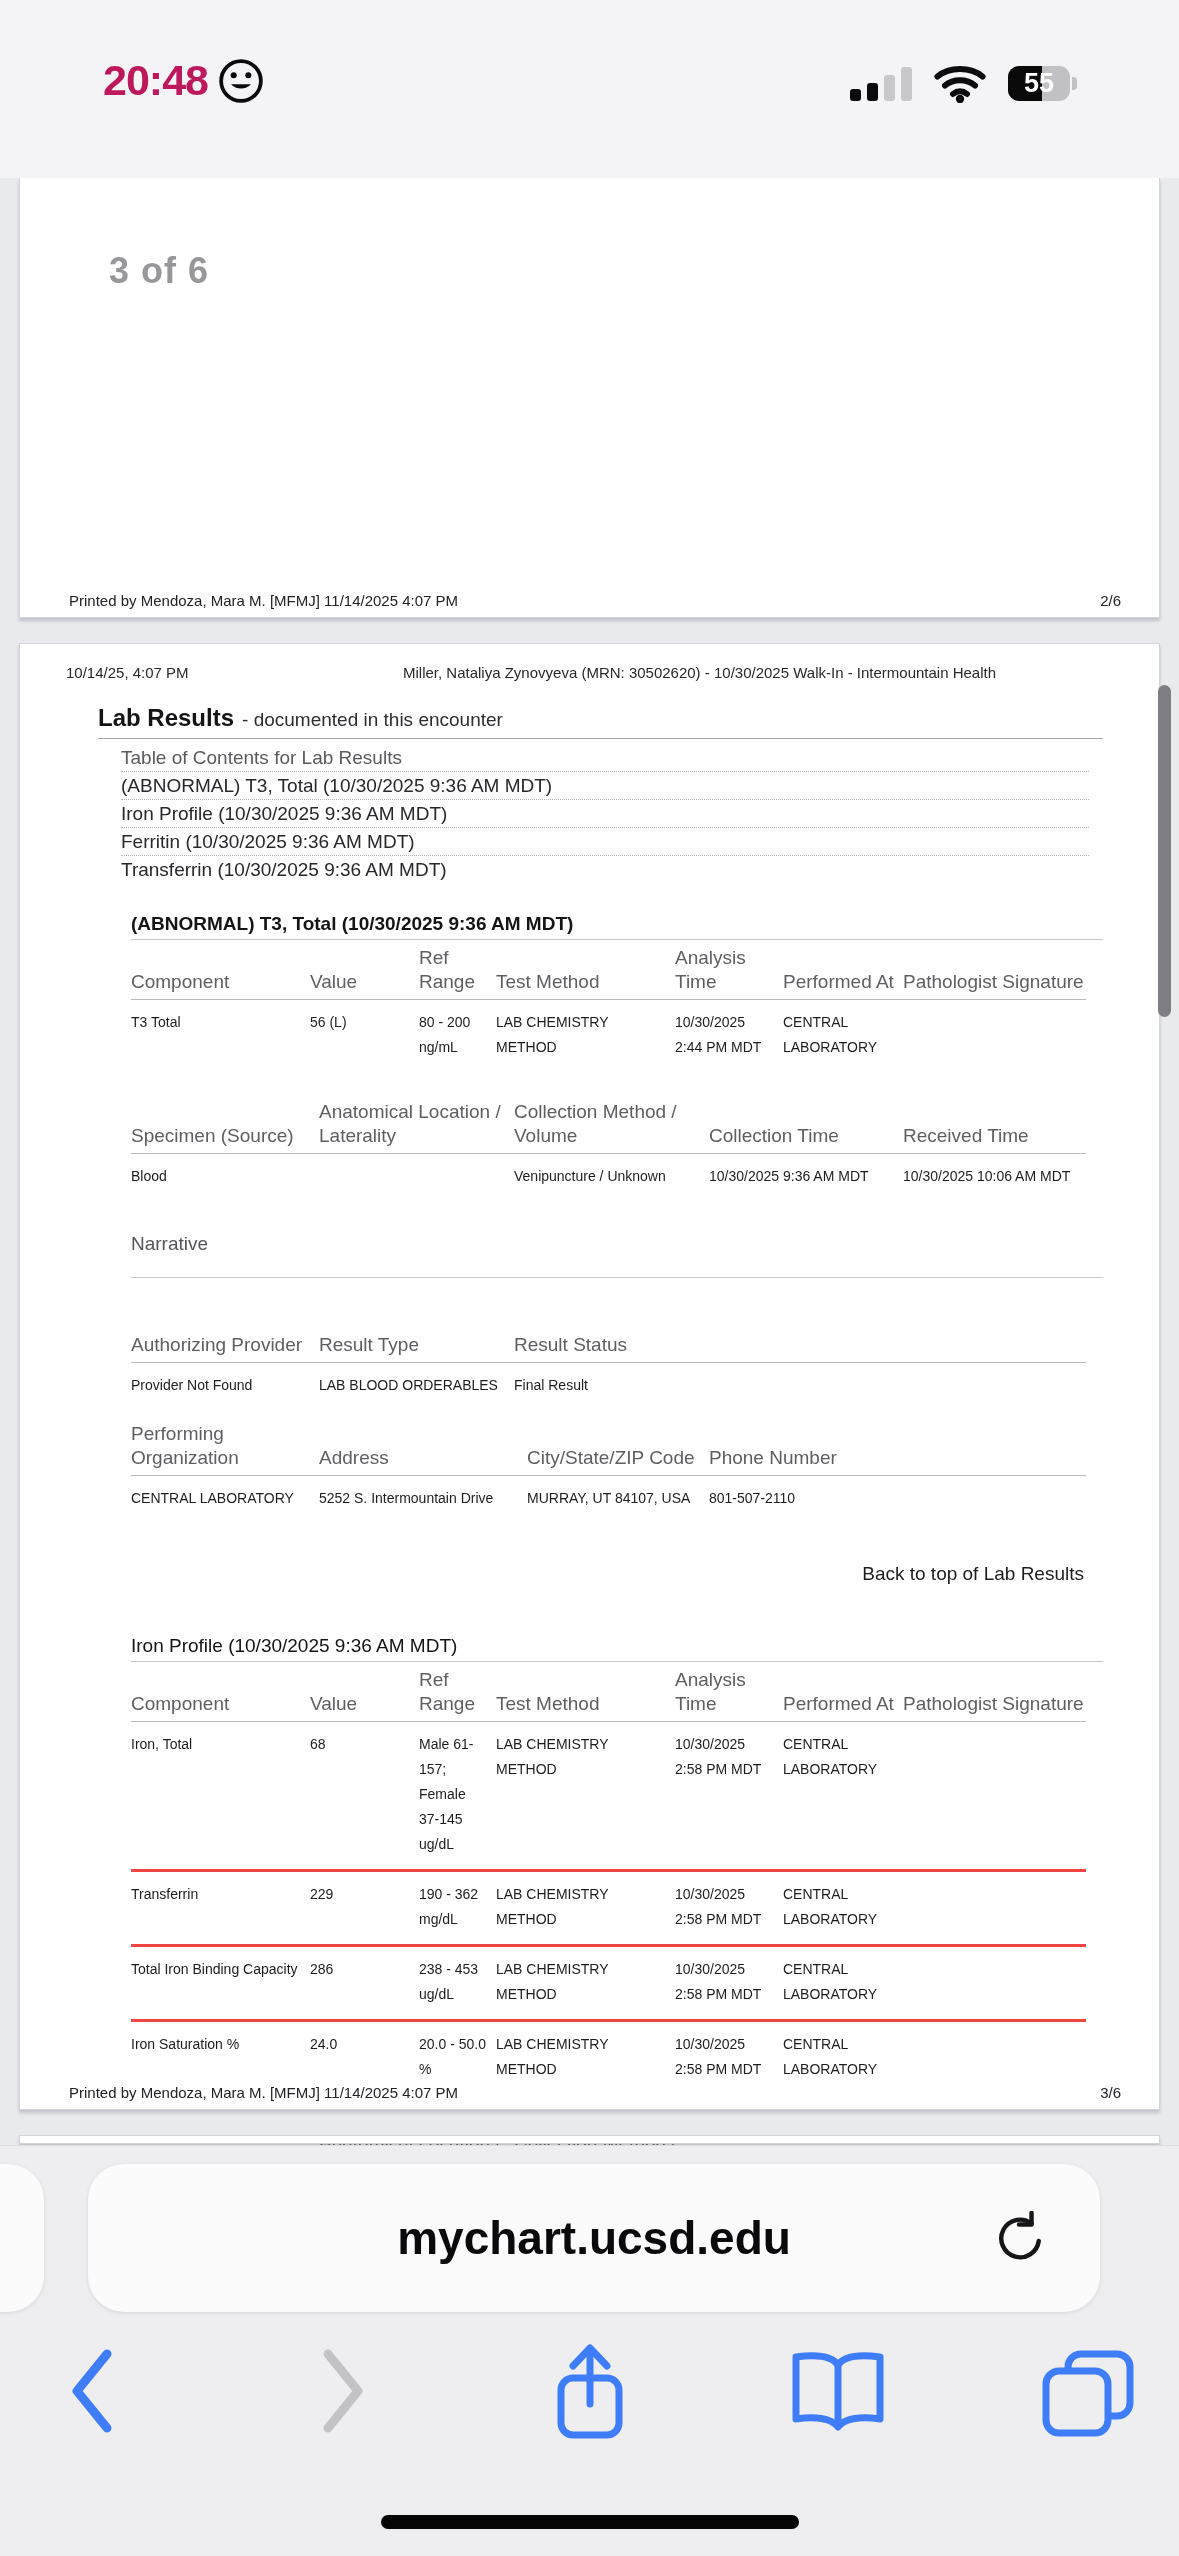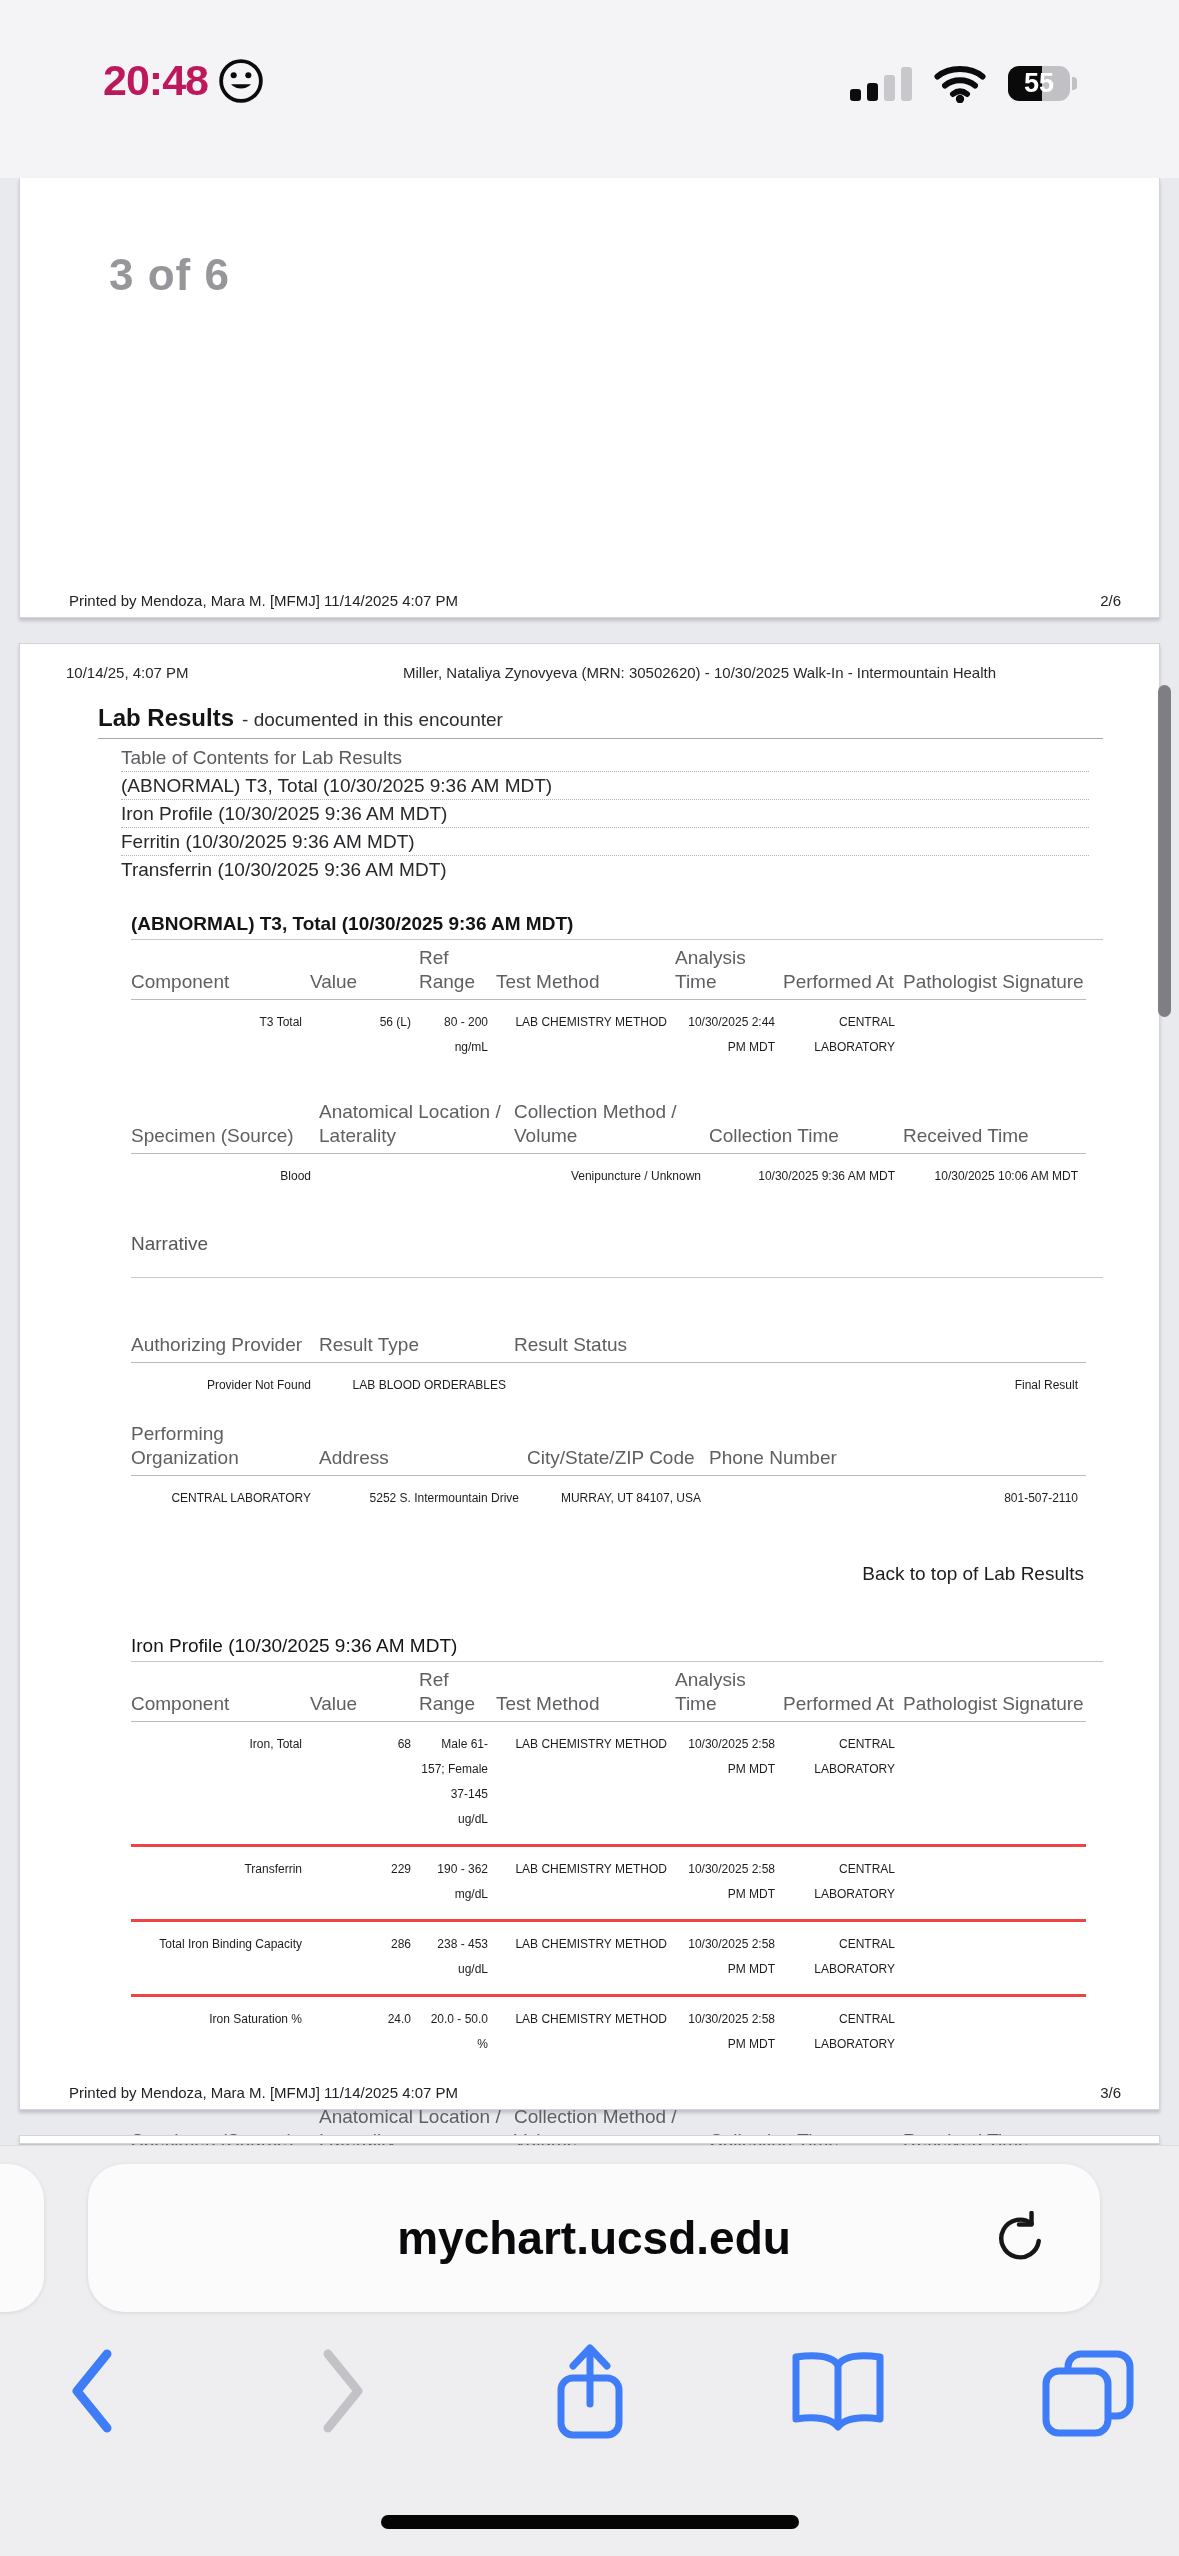--- a/index.html
+++ b/index.html
@@ -26,21 +26,21 @@
           border:1px solid #d4d4d8; box-shadow:0 3px 3px rgba(60,60,80,.22); z-index:1; }
   .page2 { top:178px; height:440px; border-top:none; }
   .page3 { top:643px; height:1467px; }
   .page4-sliver { top:2135px; height:9px; }
 
   .scrollbar-thumb { position:absolute; left:1158px; top:685px; width:13px; height:332px;
                      background:#7e7e84; border-radius:7px; z-index:3; }
 
   
   .doc { color:#1d1d1f; }
-  .p2-label { margin:72px 0 0 89px; font-size:44px; font-weight:700; color:#97979b; letter-spacing:1px; }
+  .p2-label { margin:72px 0 0 89px; font-size:36px; font-weight:700; color:#97979b; letter-spacing:1px; }
   .page-footer { position:absolute; bottom:8px; left:49px; right:38px;
                  display:flex; justify-content:space-between; font-size:15px; color:#232327; }
 
   .p3-header { position:relative; margin-top:20px; height:20px; font-size:15px; color:#29292d; }
   .p3-header .left { margin-left:46px; }
   .p3-header .patient { position:absolute; left:383px; top:0; white-space:nowrap; }
 
   .title { margin:20px 56px 0 78px; padding-bottom:6px; border-bottom:1px solid #a8a8ac; }
   .title .big { font-size:24px; font-weight:700; color:#141416; }
   .title .suffix { font-size:19px; color:#2e2e32; margin-left:8px; }
@@ -53,22 +53,22 @@
   .sec-h { margin:30px 56px 0 111px; font-size:19px; color:#141416;
            padding-bottom:4px; border-bottom:1px solid #c6c6ca; }
   .sec-h.bold { font-weight:700; }
   .sec-h.norm { font-weight:400; }
 
   table.rt { margin:4px 0 0 111px; width:955px; border-collapse:collapse; table-layout:fixed; }
   table.rt th { vertical-align:bottom; font-weight:400; color:#5f5f63; text-align:left;
                 font-size:19px; line-height:24px; padding:2px 8px 5px 0;
                 border-bottom:1px solid #bbbbbf; white-space:nowrap; }
   table.rt th.wrap { white-space:normal; }
-  table.rt td { vertical-align:top; font-size:12px; line-height:25px; color:#1d1d1f;
-                padding:10px 8px 12px 0;text-align:right; }
+  table.rt td { vertical-align:top; font-size:14px; line-height:25px; color:#1d1d1f;
+                padding:10px 8px 12px 0; }
   table.rt tbody tr + tr td { border-top:3px solid #ef4444; }
   .mt26 { margin-top:26px !important; }
   .mt34 { margin-top:34px !important; }
   .mt53 { margin-top:53px !important; }
   .mt10 { margin-top:10px !important; }
 
   .narrative { margin:32px 56px 0 111px; font-size:19px; color:#55555a;
                padding-bottom:22px; border-bottom:1px solid #c9c9cd; }
   .back-link { margin:40px 75px 0 0; text-align:right; font-size:19px; color:#1d1d1f; }
   .iron-head-space { margin-top:50px; }

